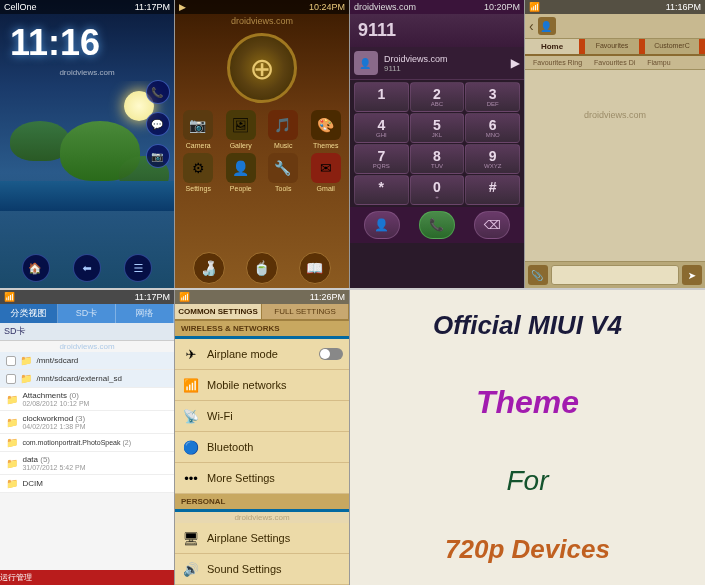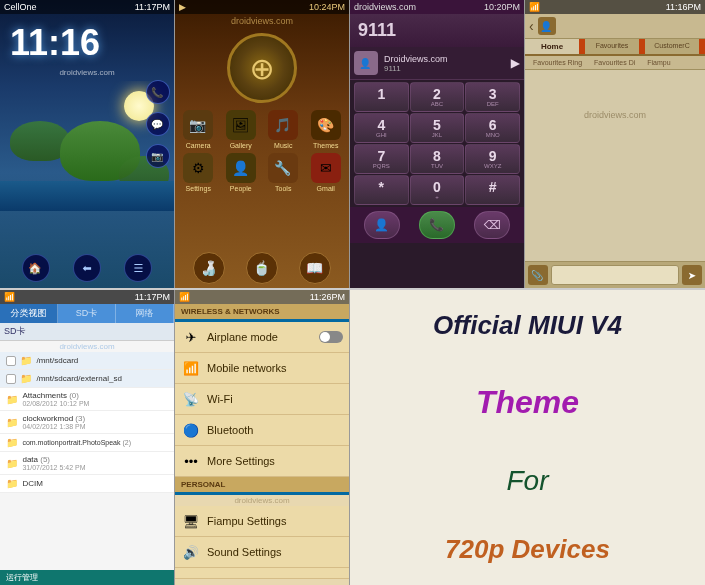--- a/index.html
+++ b/index.html
@@ -588,22 +588,22 @@
     .panel5 .file-meta {
       color: #999;
       font-size: 7px;
     }
 
     .panel5 .bottom-bar {
       position: absolute;
       bottom: 0;
       left: 0;
       right: 0;
-      background: #0f766e;
-      padding: 2px 6px;
+      background: #b91c1c;
+      padding: 2px 0;
       display: flex;
       justify-content: space-between;
       align-items: center;
       margin-top: 11px;
     }
 
     .panel5 .bottom-bar-text {
       color: #fff;
       font-size: 8px;
     }
@@ -1003,20 +1003,24 @@
     <div class="bottom-bar">
       <span class="bottom-bar-text">运行管理</span>
     </div>
   </div>
 
   <div class="phone-panel panel6">
     <div class="status-bar">
       <span>📶</span>
       <span>11:26PM</span>
     </div>
+    <div class="settings-tabs">
+      <div class="settings-tab active">COMMON SETTINGS</div>
+      <div class="settings-tab">FULL SETTINGS</div>
+    </div>
     <div class="section-header">WIRELESS &amp; NETWORKS</div>
     <div class="setting-item">
       <div class="setting-icon">✈</div>
       <div class="setting-name">Airplane mode</div>
       <div class="toggle off"></div>
     </div>
     <div class="setting-item">
       <div class="setting-icon">📶</div>
       <div class="setting-name">Mobile networks</div>
     </div>
@@ -1029,21 +1033,21 @@
       <div class="setting-name">Bluetooth</div>
     </div>
     <div class="setting-item">
       <div class="setting-icon">•••</div>
       <div class="setting-name">More Settings</div>
     </div>
     <div class="section-header">PERSONAL</div>
     <div style="color:rgba(100,80,40,0.4);font-size:8px;text-align:center;padding:1px;">droidviews.com</div>
     <div class="setting-item">
       <div class="setting-icon">🖥</div>
-      <div class="setting-name">Fiampu Settings</div>
+      <div class="setting-name">Airplane Settings</div>
     </div>
     <div class="setting-item">
       <div class="setting-icon">🔊</div>
       <div class="setting-name">Sound Settings</div>
     </div>
     <div class="setting-item">
       
       
     </div>
   </div>

